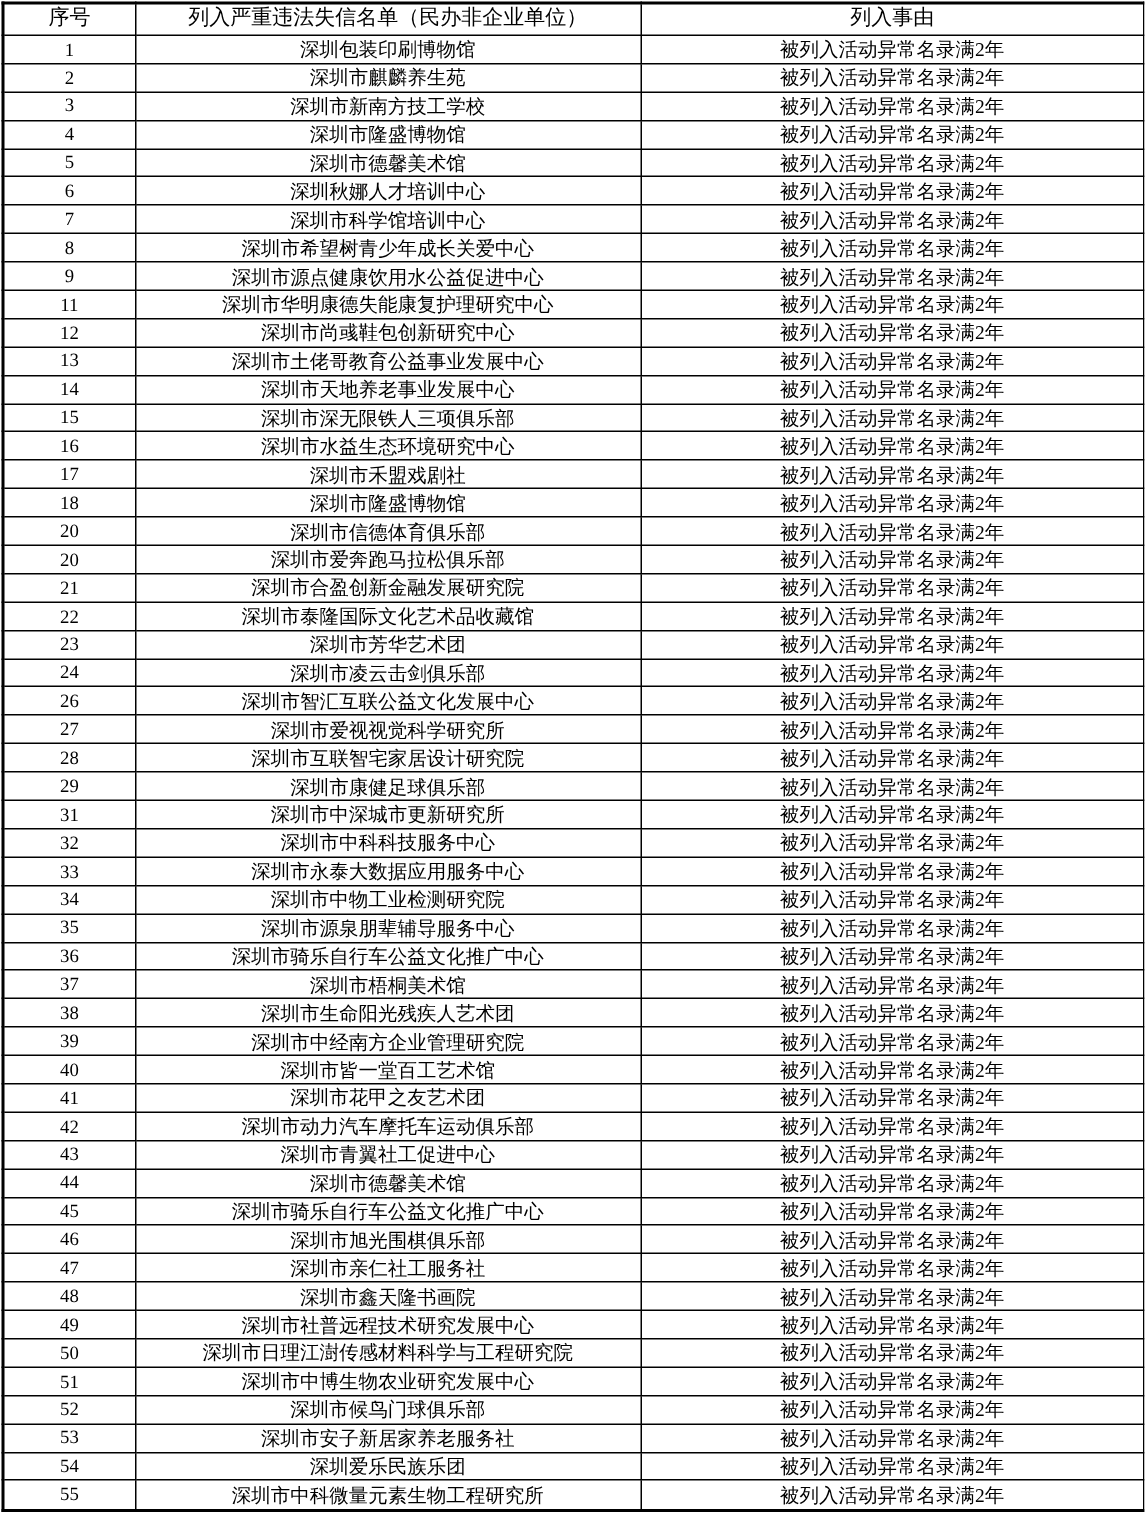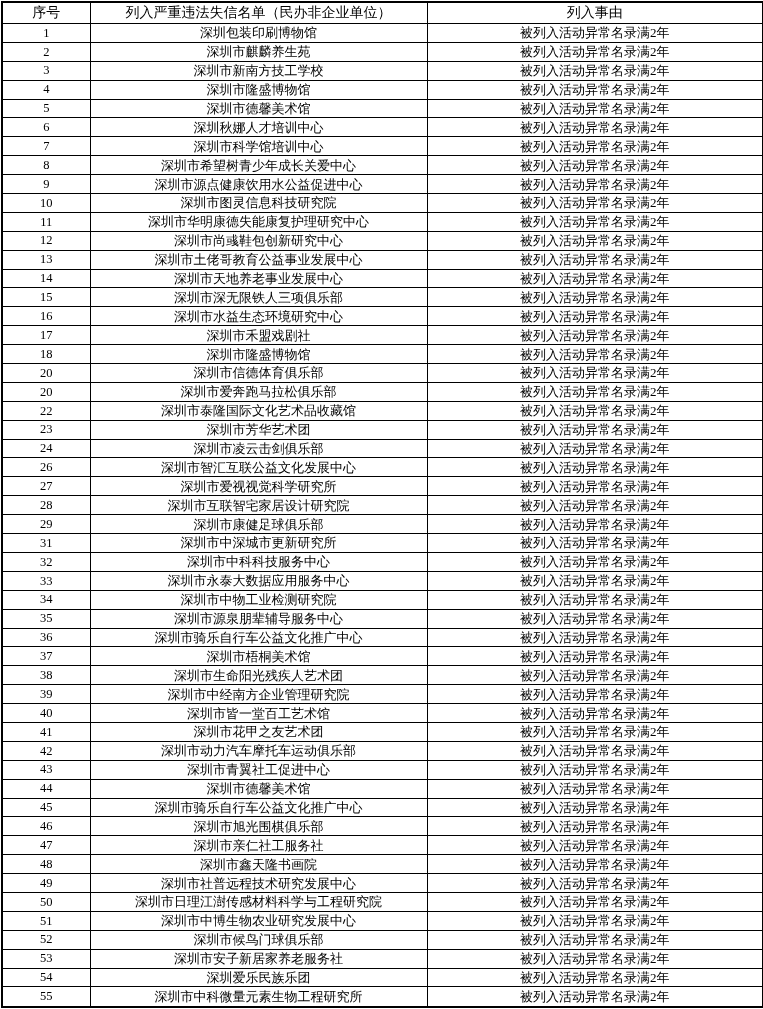--- a/index.html
+++ b/index.html
@@ -106,25 +106,20 @@
           <td class="idx">8</td>
           <td class="name">深圳市希望树青少年成长关爱中心</td>
           <td class="reason">被列入活动异常名录满2年</td>
         </tr>
         <tr>
           <td class="idx">9</td>
           <td class="name">深圳市源点健康饮用水公益促进中心</td>
           <td class="reason">被列入活动异常名录满2年</td>
         </tr>
         <tr>
-          <td class="idx">10</td>
-          <td class="name">深圳市图灵信息科技研究院</td>
-          <td class="reason">被列入活动异常名录满2年</td>
-        </tr>
-        <tr>
           <td class="idx">11</td>
           <td class="name">深圳市华明康德失能康复护理研究中心</td>
           <td class="reason">被列入活动异常名录满2年</td>
         </tr>
         <tr>
           <td class="idx">12</td>
           <td class="name">深圳市尚彧鞋包创新研究中心</td>
           <td class="reason">被列入活动异常名录满2年</td>
         </tr>
         <tr>
@@ -158,20 +153,25 @@
           <td class="reason">被列入活动异常名录满2年</td>
         </tr>
         <tr>
           <td class="idx">20</td>
           <td class="name">深圳市信德体育俱乐部</td>
           <td class="reason">被列入活动异常名录满2年</td>
         </tr>
         <tr>
           <td class="idx">20</td>
           <td class="name">深圳市爱奔跑马拉松俱乐部</td>
+          <td class="reason">被列入活动异常名录满2年</td>
+        </tr>
+        <tr>
+          <td class="idx">21</td>
+          <td class="name">深圳市合盈创新金融发展研究院</td>
           <td class="reason">被列入活动异常名录满2年</td>
         </tr>
         <tr>
           <td class="idx">22</td>
           <td class="name">深圳市泰隆国际文化艺术品收藏馆</td>
           <td class="reason">被列入活动异常名录满2年</td>
         </tr>
         <tr>
           <td class="idx">23</td>
           <td class="name">深圳市芳华艺术团</td>

